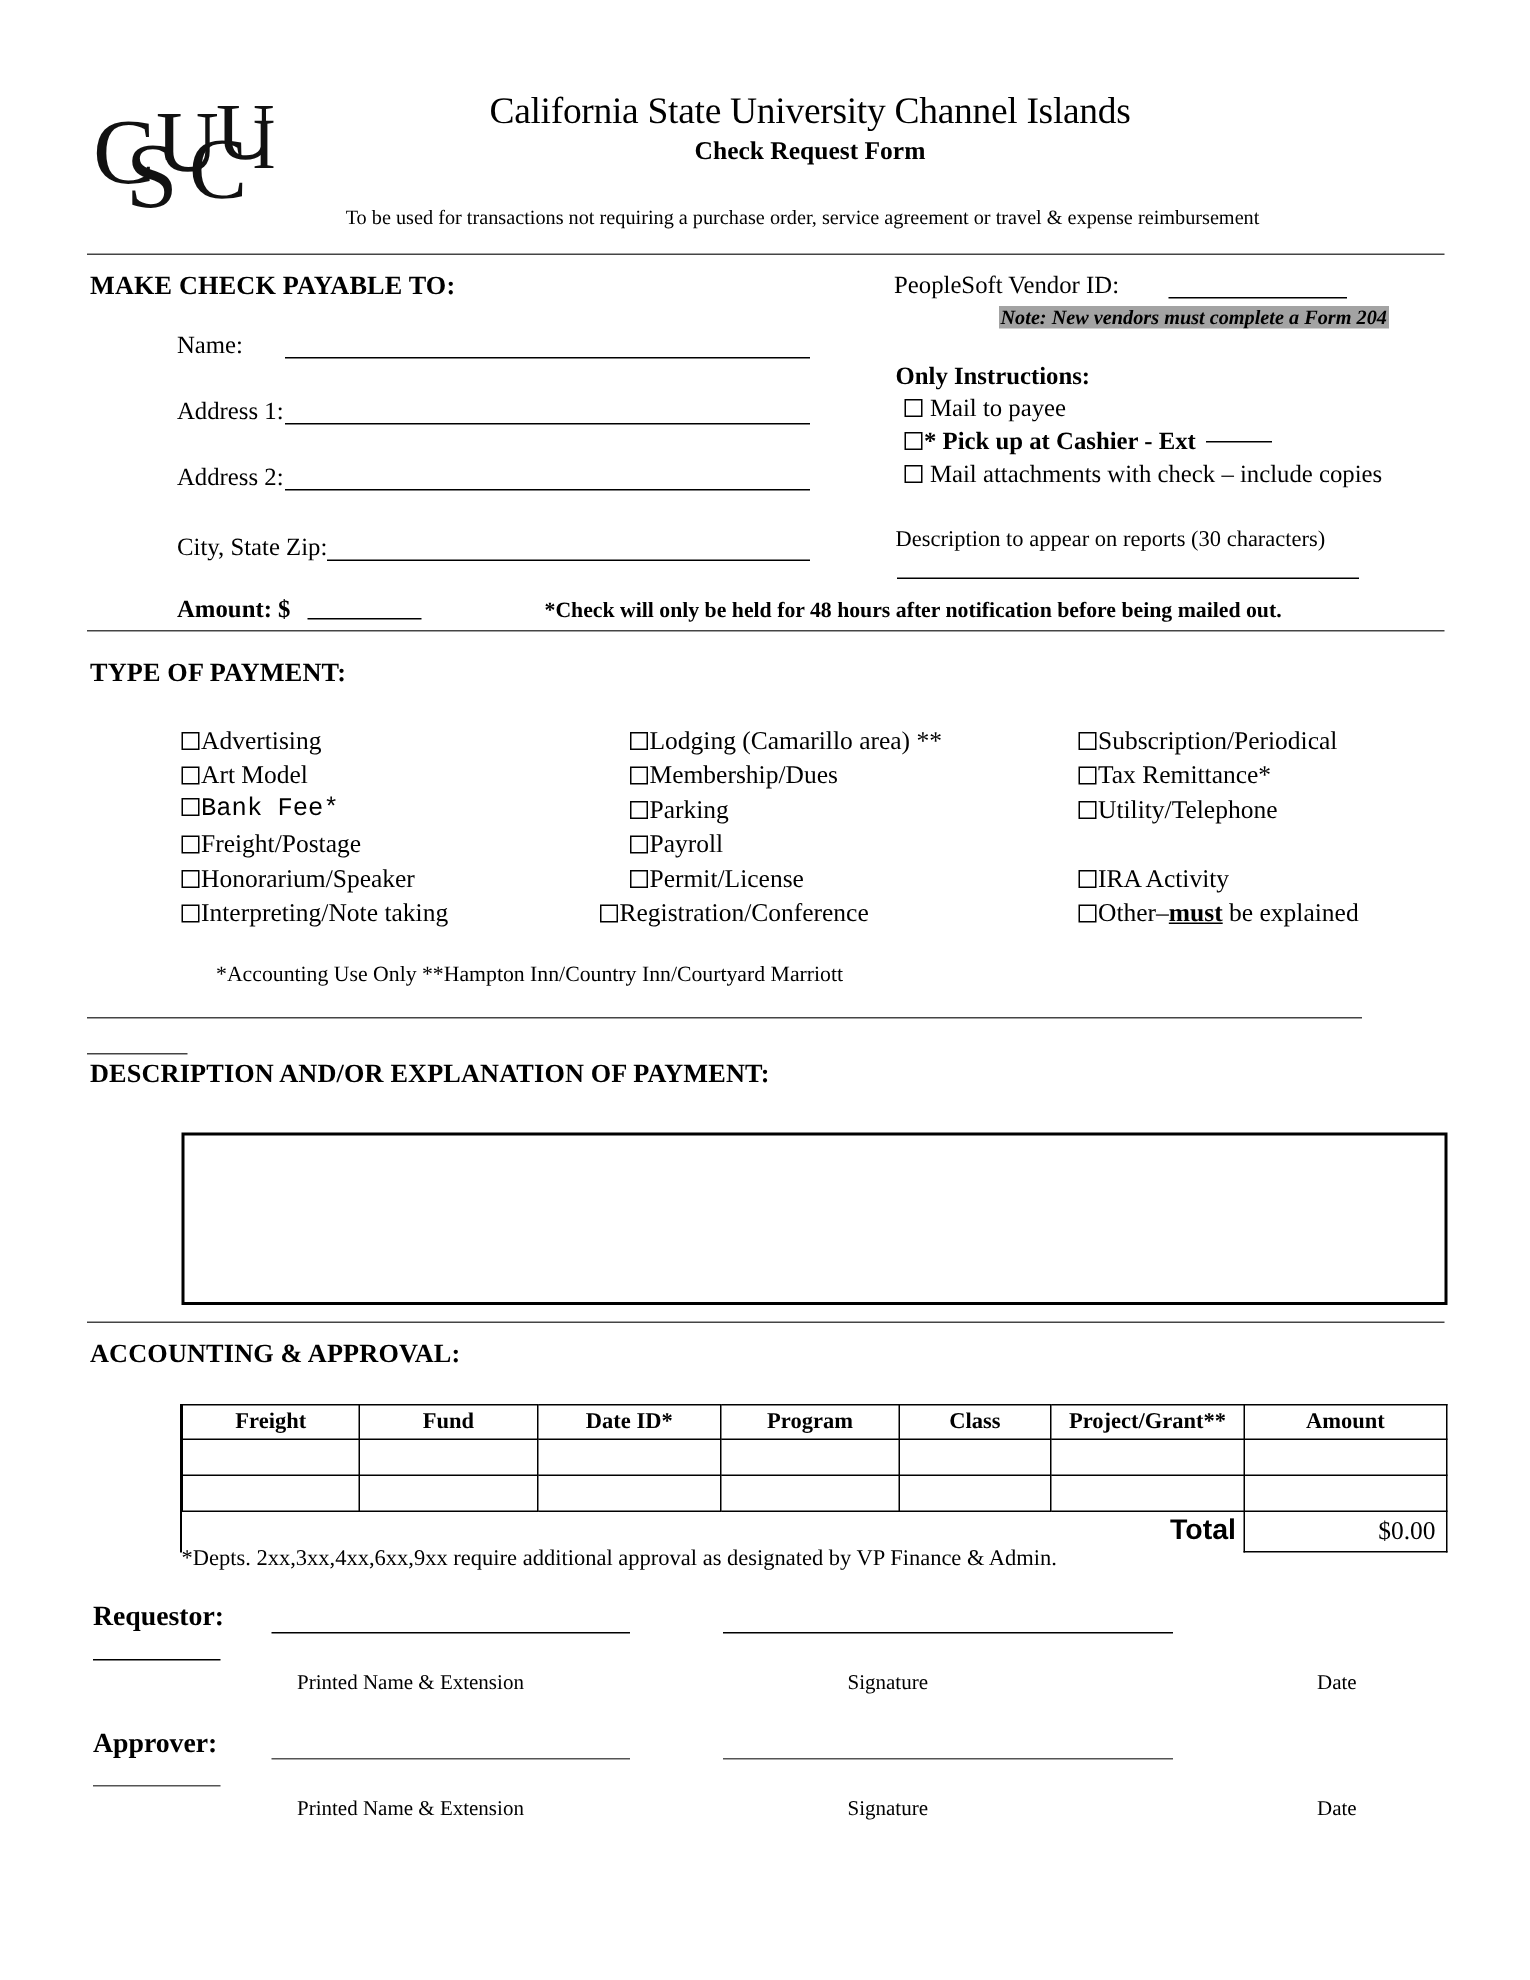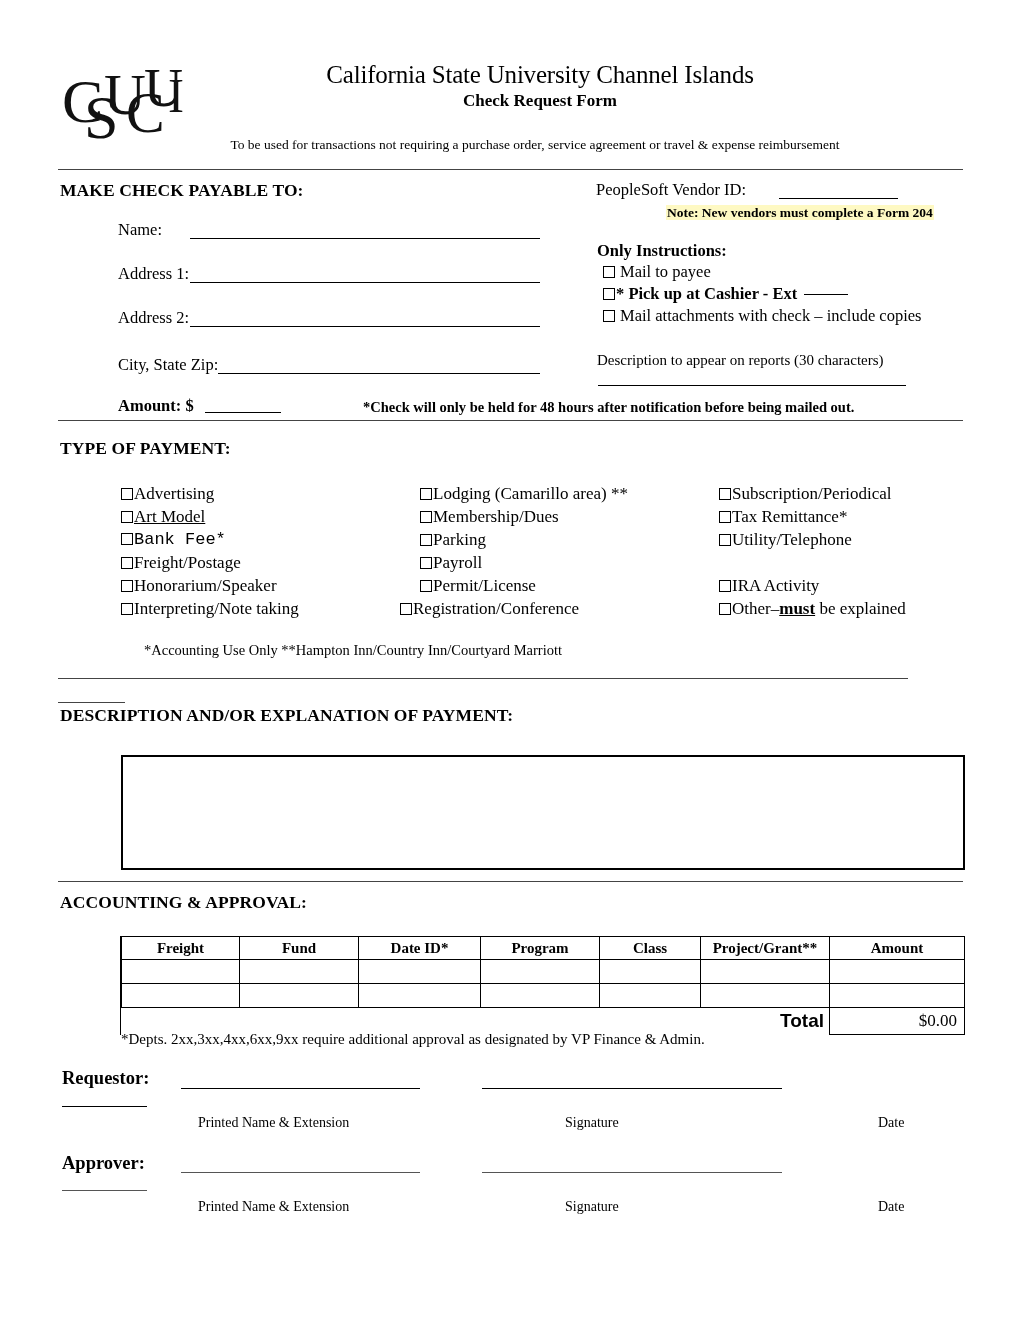--- a/index.html
+++ b/index.html
@@ -96,24 +96,25 @@
   }
   .lbl-sm {
     position: absolute;
     font-size: 14px;
     line-height: 18px;
     white-space: nowrap;
   }
 
   
   .hl {
-    background: #fef9c3;
+    background: #a3a3a3;
     font-weight: bold;
     font-size: 13.5px;
     padding: 0 1px;
+    font-style: italic;
   }
 
   
   .cb {
     display: inline-block;
     width: 12px;
     height: 12px;
     border: 1.4px solid #000;
     box-sizing: border-box;
     vertical-align: -1px;
@@ -262,21 +263,21 @@
   </div>
 
   <div class="lbl" style="left:597px; top:350px; font-size:15px;">Description to appear on reports (30 characters)</div>
   <div class="rule" style="left:598px; top:385px; width:308px;"></div>
 
   <div class="hr" style="top:420px;"></div>
 
   <div class="sec-head" style="left:60px; top:438px;">TYPE OF PAYMENT:</div>
 
   <div class="pt-item" style="left:121px; top:483px;"><span class="cb"></span><span>Advertising</span></div>
-  <div class="pt-item" style="left:121px; top:506px;text-decoration:underline;"><span class="cb"></span><span>Art Model</span></div>
+  <div class="pt-item" style="left:121px; top:506px;"><span class="cb"></span><span>Art Model</span></div>
   <div class="pt-item" style="left:121px; top:529px;font-family:Liberation Mono, monospace;"><span class="cb"></span><span>Bank Fee*</span></div>
   <div class="pt-item" style="left:121px; top:552px;"><span class="cb"></span><span>Freight/Postage</span></div>
   <div class="pt-item" style="left:121px; top:575px;"><span class="cb"></span><span>Honorarium/Speaker</span></div>
   <div class="pt-item" style="left:121px; top:598px;"><span class="cb"></span><span>Interpreting/Note taking</span></div>
 
   <div class="pt-item" style="left:420px; top:483px;"><span class="cb"></span><span>Lodging (Camarillo area) **</span></div>
   <div class="pt-item" style="left:420px; top:506px;"><span class="cb"></span><span>Membership/Dues</span></div>
   <div class="pt-item" style="left:420px; top:529px;"><span class="cb"></span><span>Parking</span></div>
   <div class="pt-item" style="left:420px; top:552px;"><span class="cb"></span><span>Payroll</span></div>
   <div class="pt-item" style="left:420px; top:575px;"><span class="cb"></span><span>Permit/License</span></div>

